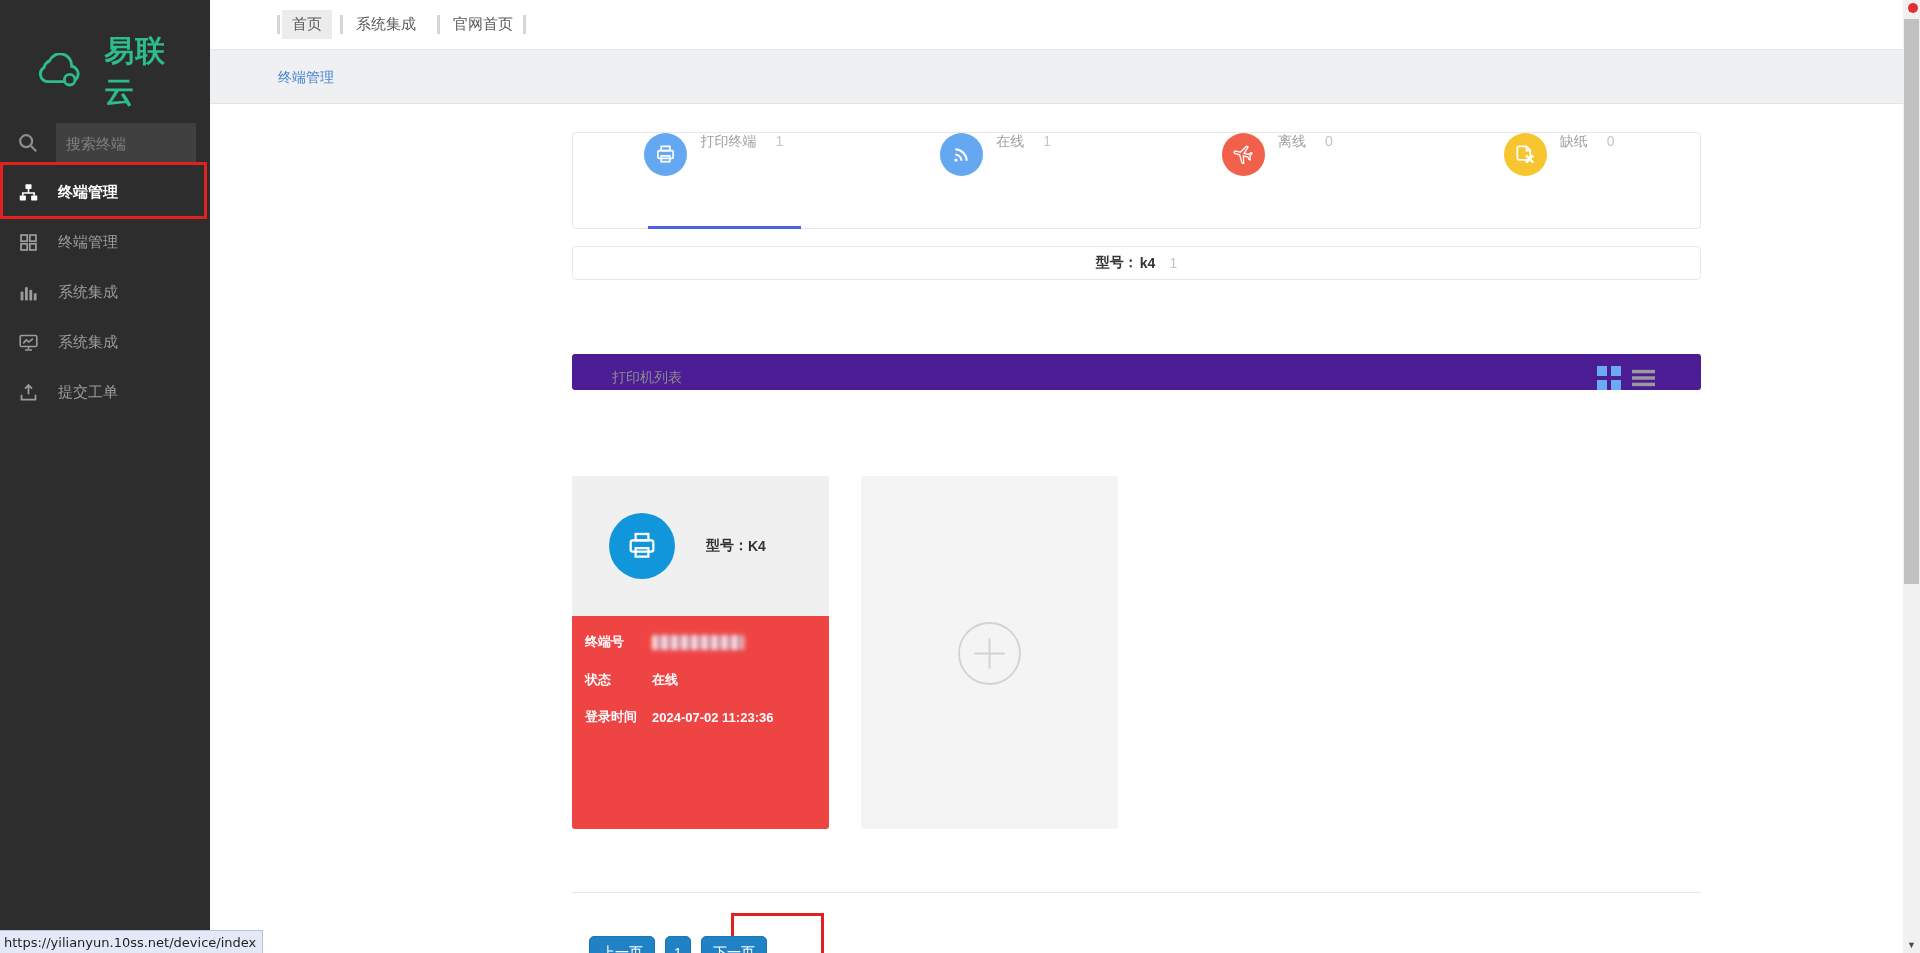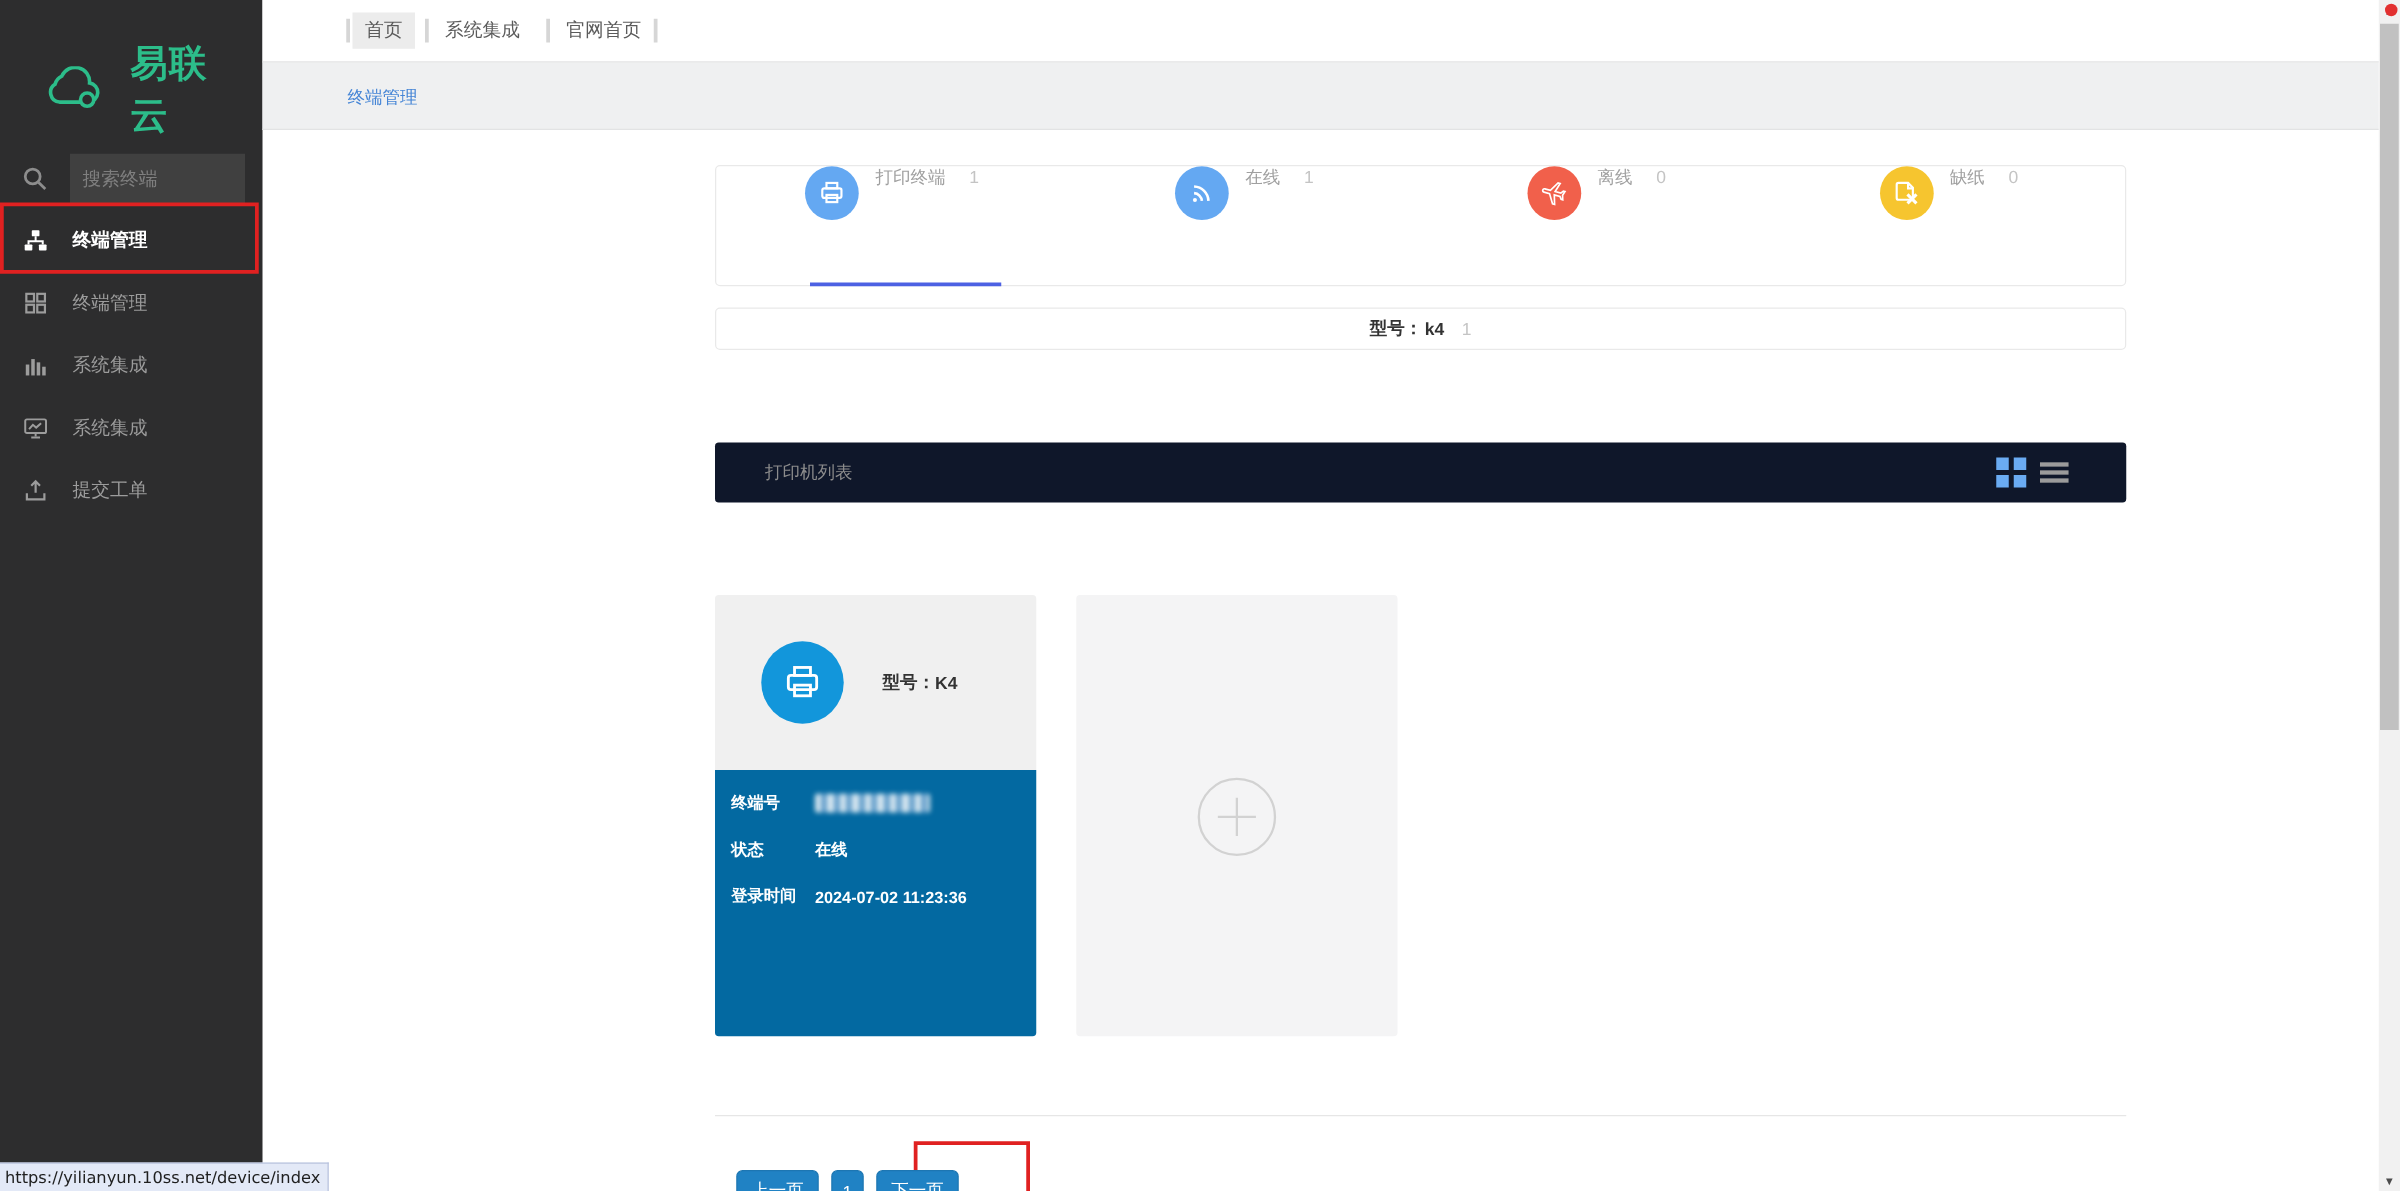--- a/index.html
+++ b/index.html
@@ -44,32 +44,32 @@
   .c-yellow { background:#f6c52f; }
   .stat-underline { position:absolute; left:75px; bottom:-1px; width:153px; height:3px; background:#4d61e3; }
 
   
   .model-bar { position:absolute; left:572px; top:246px; width:1129px; height:34px; background:#fff; border:1px solid #e9e9e9; border-radius:4px; display:flex; align-items:center; justify-content:center; cursor:pointer; }
   .model-bar .m-label { font-size:14px; font-weight:bold; color:#333; }
   .model-bar .m-value { font-size:14px; font-weight:bold; color:#333; margin-left:2px; }
   .model-bar .m-count { font-size:14px; color:#c4c4c4; margin-left:14px; }
 
   
-  .list-header { position:absolute; left:572px; top:354px; width:1129px; height:48px; background:#0f172a; border-radius:3px;padding-left:29px; }
+  .list-header { position:absolute; left:572px; top:354px; width:1129px; height:36px; background:#4c1d95; border-radius:3px;padding-left:29px; }
   .list-header .lh-title { position:absolute; left:40px; top:0; height:48px; display:flex; align-items:center; font-size:14px; color:#8c8c8c; }
   .view-grid { position:absolute; left:1024px; top:11px; width:26px; height:26px; cursor:pointer; }
   .view-list { position:absolute; left:1060px; top:15px; width:23px; height:18px; cursor:pointer; }
 
   
   .printer-card { position:absolute; left:572px; top:476px; width:257px; height:353px; border-radius:3px; overflow:visible; }
   .card-top { position:absolute; left:0; top:0; width:257px; height:140px; background:#f0f0f0; border-radius:3px 3px 0 0; }
   .pc-circle { position:absolute; left:37px; top:37px; width:66px; height:66px; border-radius:50%; background:#1296db; display:flex; align-items:center; justify-content:center; color:#fff; }
   .pc-circle svg { width:34px; height:34px; }
   .pc-model { position:absolute; left:134px; top:0; height:140px; display:flex; align-items:center; font-size:14px; color:#333; font-weight:bold; }
-  .card-info { position:absolute; left:0; top:140px; width:257px; height:213px; background:#0369a1; border-radius:0 0 3px 3px; }
+  .card-info { position:absolute; left:0; top:140px; width:257px; height:213px; background:#ef4444; border-radius:0 0 3px 3px; }
   .info-row { position:absolute; left:13px; height:20px; display:flex; align-items:center; color:#fff; font-size:13px; }
   .info-row .f-label { width:67px; font-weight:bold; }
   .info-row .f-value { font-weight:bold; }
   .blur-chip { width:92px; height:15px; border-radius:2px; background:repeating-linear-gradient(90deg, rgba(255,255,255,0.85) 0 5px, rgba(176,200,236,0.55) 5px 10px); filter:blur(2px); }
   .card-actions { position:absolute; left:0; top:296px; width:257px; height:50px; }
   .action { position:absolute; display:flex; align-items:center; gap:5px; color:#fff; font-size:13px; font-weight:bold; cursor:pointer; }
   .action svg { width:16px; height:16px; }
   .act-delete { left:13px; top:16px; }
   .act-print { left:92px; top:16px; }
   .console-box { position:absolute; left:159px; top:1px; width:93px; height:49px; border:3px solid #e02121; display:flex; align-items:center; justify-content:center; }

